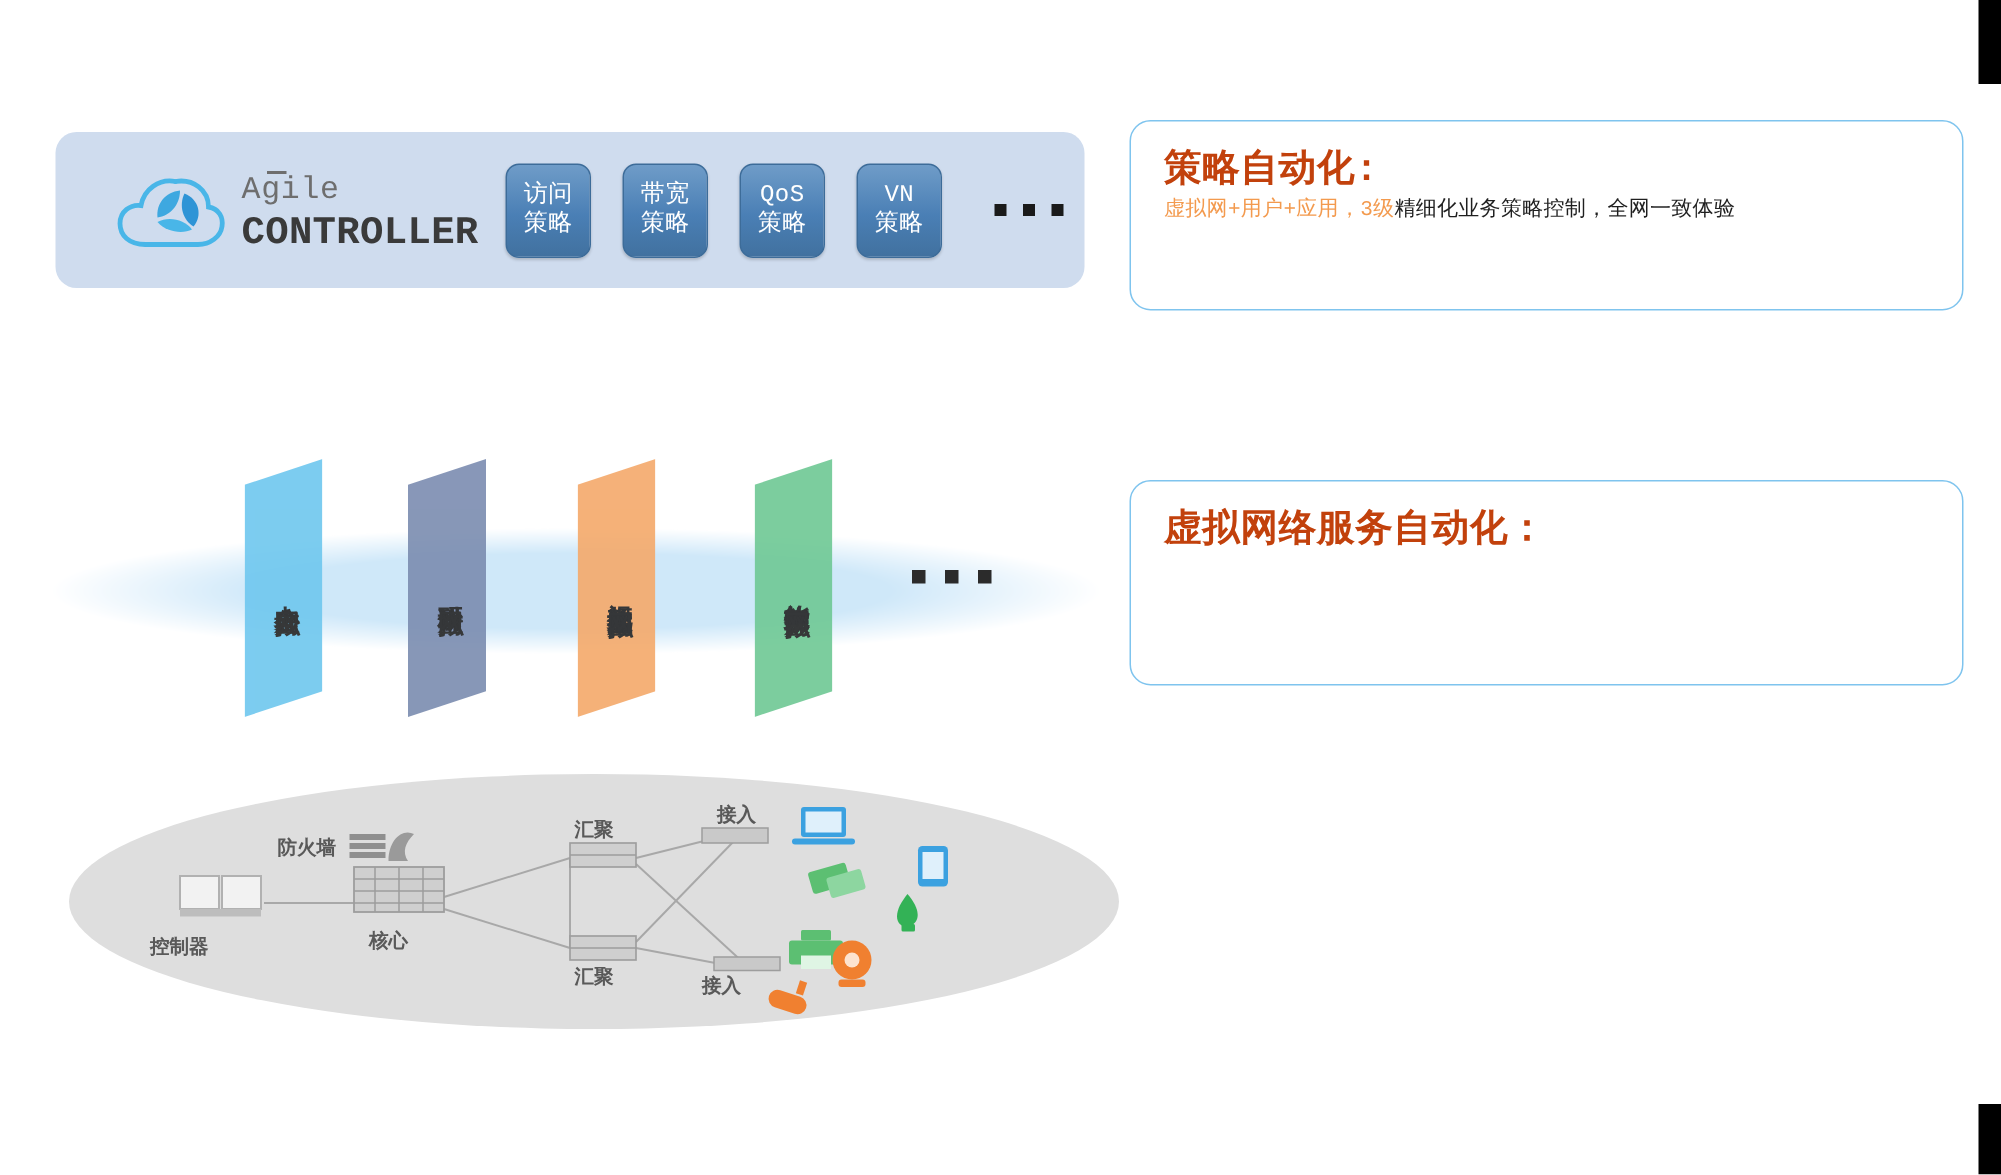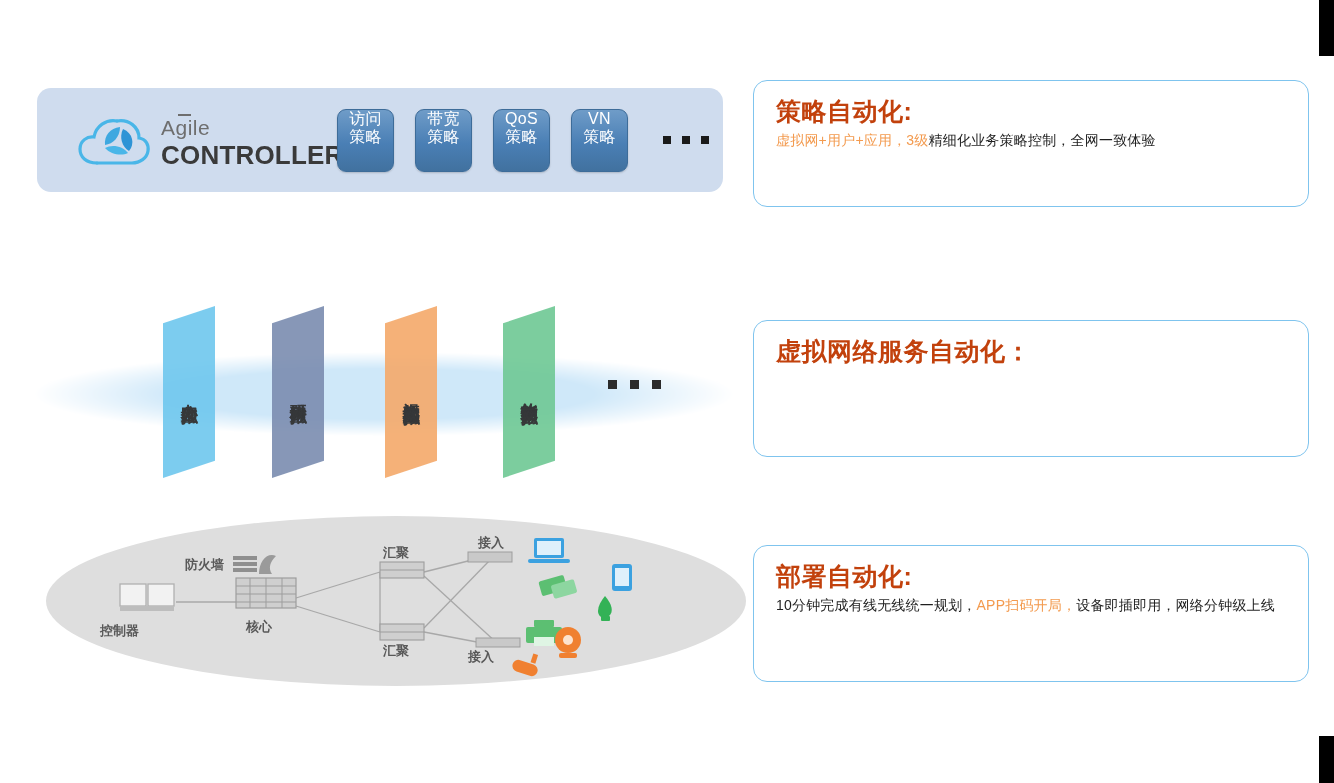--- a/index.html
+++ b/index.html
@@ -3,21 +3,21 @@
 <meta charset="utf-8">
 <style>
   html,body{margin:0;padding:0;}
   body{
     width:1334px;height:783px;
     background:#ffffff;
     font-family:"Liberation Sans","DejaVu Sans",sans-serif;
     overflow:hidden;
     position:relative;
   }
-  .stage{position:absolute;left:0;top:0;width:1334px;height:783px;}
+  .stage{position:absolute;left:0;top:0;width:1334px;height:783px;font-family:Liberation Mono, monospace;}
 
   
   .blackbar{position:absolute;background:#000;}
   .blackbar.top{left:1319px;top:0;width:15px;height:56px;}
   .blackbar.bottom{left:1319px;top:736px;width:15px;height:47px;}
 
   
   .ac-band{
     position:absolute;left:37px;top:88px;width:686px;height:104px;
     background:#cfdcee;border-radius:14px;
@@ -41,21 +41,21 @@
   .policy-row{
     position:absolute;left:300px;top:13px;height:78px;
     display:flex;align-items:center;gap:21px;
   }
   .policy-chip{
     width:55px;height:61px;border-radius:9px;
     background:linear-gradient(180deg,#6f9cc8 0%,#4a7fb5 55%,#41719f 100%);
     border:1px solid #3d6c99;
     box-shadow:0 1px 2px rgba(0,0,0,.18);
     color:#ffffff;font-size:16px;line-height:1.18;
-    display:flex;flex-direction:column;align-items:center;
+    display:flex;flex-direction:column;align-items:center;justify-content:center;
     text-align:center;letter-spacing:.3px;
   }
   .policy-chip .l2{display:block;}
   .dots{display:flex;align-items:center;gap:11px;margin-left:14px;}
   .dots i{display:block;width:8px;height:8px;background:#1a1a1a;}
 
   
   .vn-zone{position:absolute;left:0px;top:292px;width:740px;height:205px;}
   .vn-ellipse{
     position:absolute;left:34px;top:60px;width:700px;height:84px;
@@ -293,18 +293,14 @@
 
   <div class="card c1">
     <h3>策略自动化:</h3>
     <p><span class="hl">虚拟网+用户+应用，3级</span><span>精细化业务策略控制，全网一致体验</span></p>
   </div>
 
   <div class="card c2">
     <h3>虚拟网络服务自动化：</h3>
   </div>
 
-  <div class="card c3">
-    <h3>部署自动化:</h3>
-    <p><span>10分钟完成有线无线统一规划，</span><span class="hl">APP扫码开局，</span><span>设备即插即用，网络分钟级上线</span></p>
-  </div>
 
 </div>
 
 </body></html>

